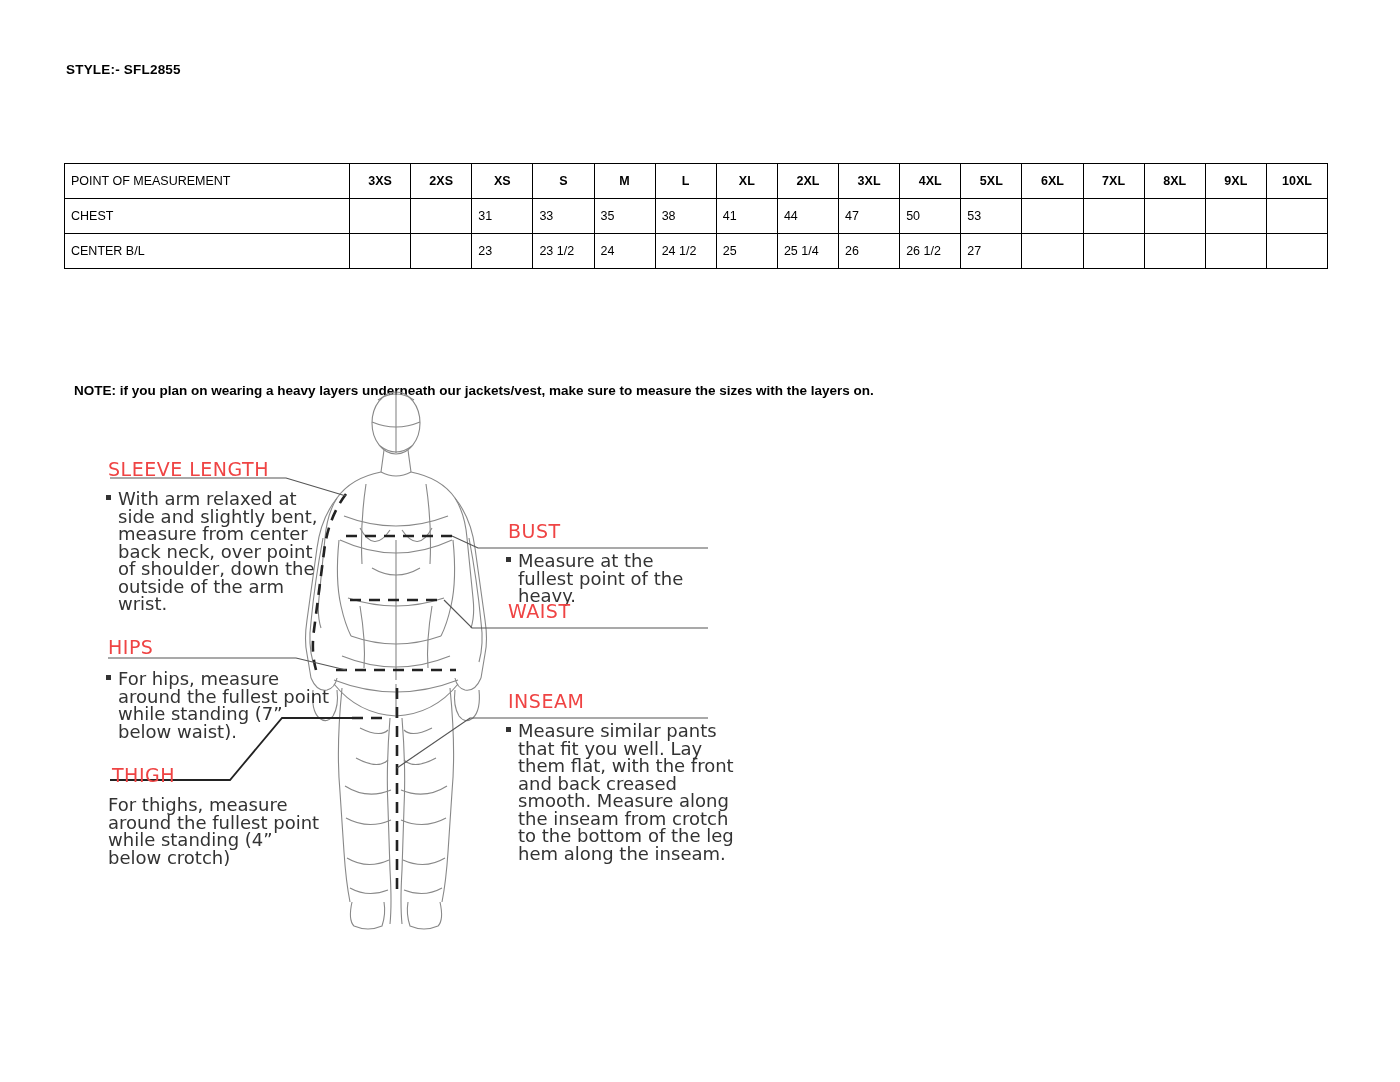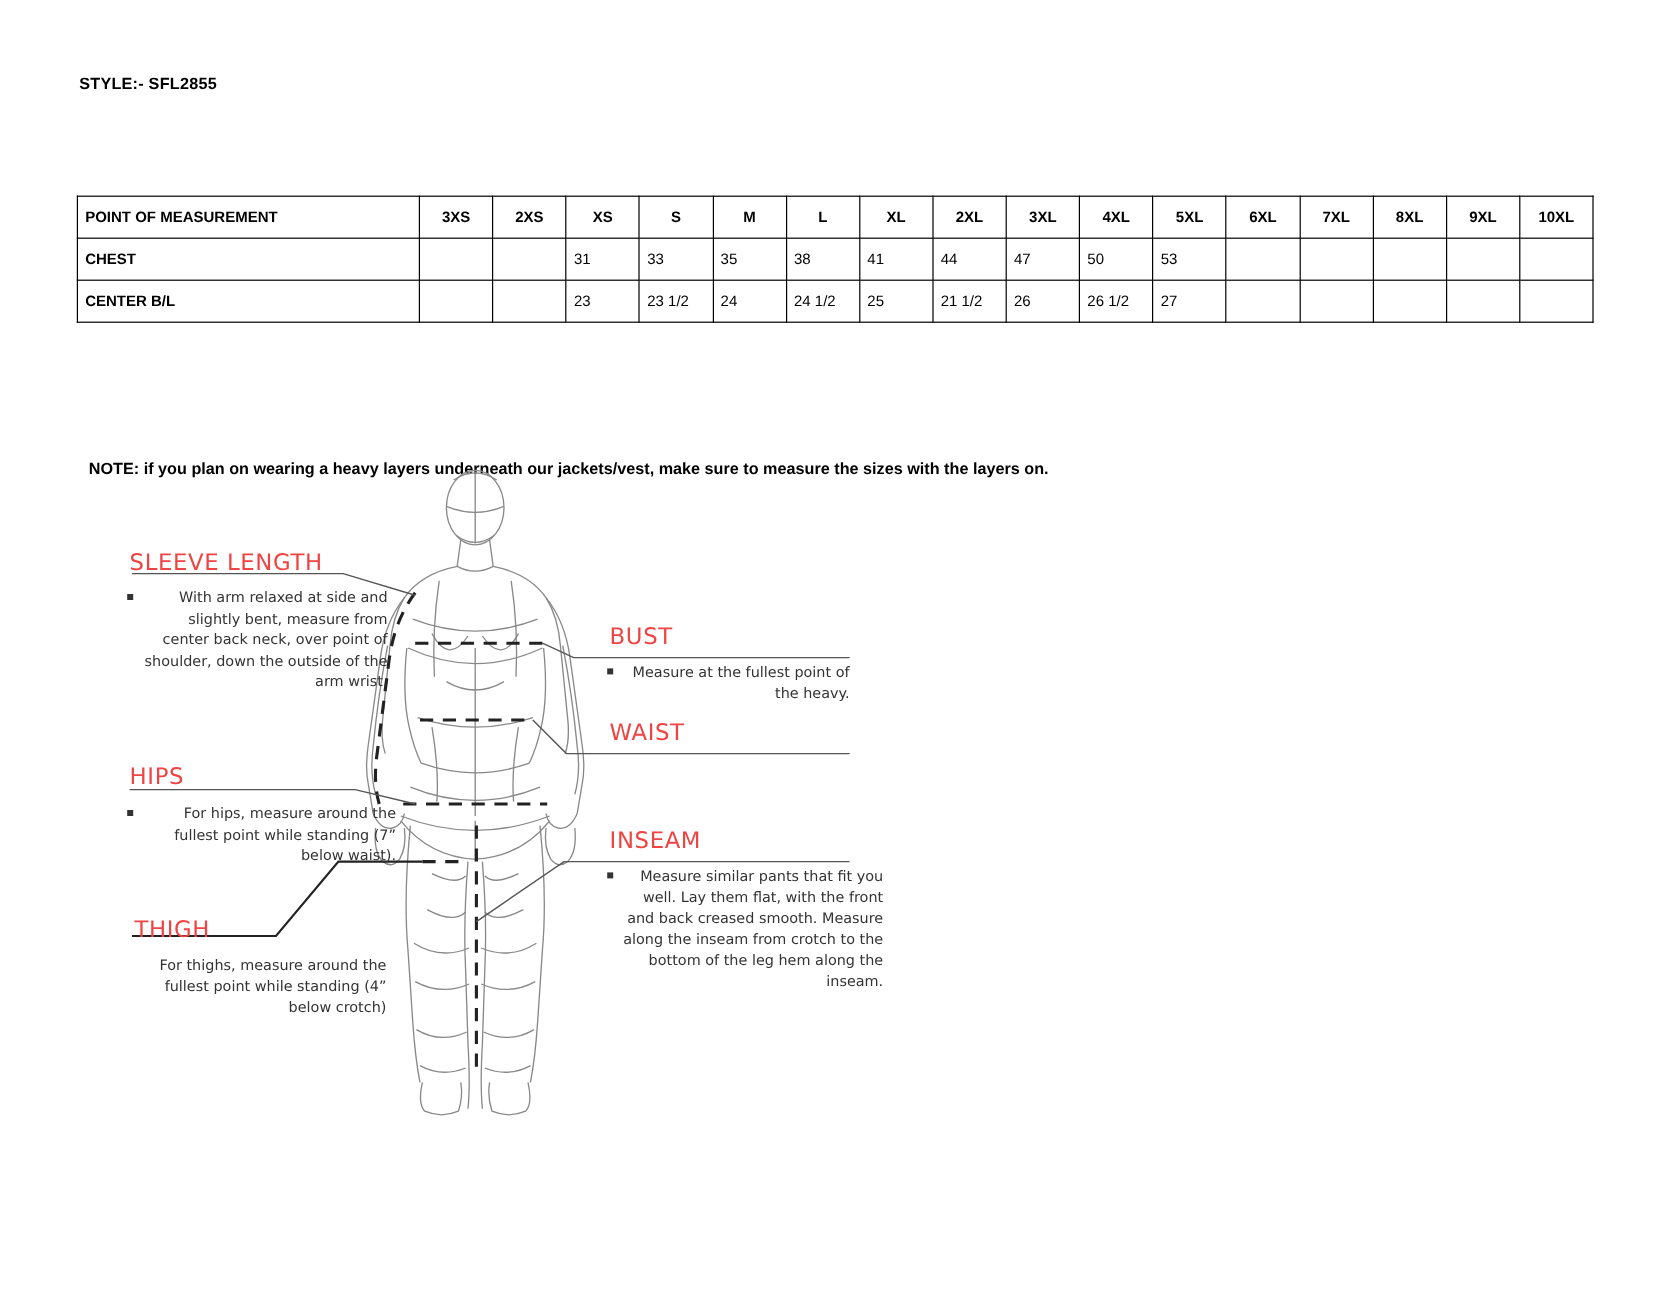--- a/index.html
+++ b/index.html
@@ -38,21 +38,21 @@
     border: 1px solid #000000;
     height: 34px;
     font-size: 12.5px;
     padding: 0 6px;
     text-align: left;
     vertical-align: middle;
     font-weight: normal;
   }
   .size-table th.hdr-label,
   .size-table td.row-label {
-    font-weight: bold;
+    font-weight: normal;
     width: 272px;
   }
   .size-table th.hdr-size {
     font-weight: bold;
     text-align: center;
   }
   .size-table td.val {
     text-align: left;
   }
 
@@ -77,24 +77,23 @@
     position: absolute;
     font-family: "DejaVu Sans", sans-serif;
     font-size: 19px;
     font-weight: normal;
     letter-spacing: 0.5px;
     color: #ef4444;
   }
   .ann-body {
     position: absolute;
     font-family: "DejaVu Sans", sans-serif;
-    font-size: 12px;
+    font-size: 18px;
     line-height: 17.5px;
     color: #333333;
-    text-align: right;
   }
   .ann-body .bullet {
     position: absolute;
     left: -12px;
     top: 5px;
     width: 5px;
     height: 5px;
     background: #333333;
   }
 
@@ -156,21 +155,21 @@
     </tr>
     <tr>
       <td class="row-label">CENTER B/L</td>
       <td class="val"></td>
       <td class="val"></td>
       <td class="val">23</td>
       <td class="val">23 1/2</td>
       <td class="val">24</td>
       <td class="val">24 1/2</td>
       <td class="val">25</td>
-      <td class="val">21 1/2</td>
+      <td class="val">25 1/4</td>
       <td class="val">26</td>
       <td class="val">26 1/2</td>
       <td class="val">27</td>
       <td class="val"></td>
       <td class="val"></td>
       <td class="val"></td>
       <td class="val"></td>
       <td class="val"></td>
     </tr>
   </tbody>

